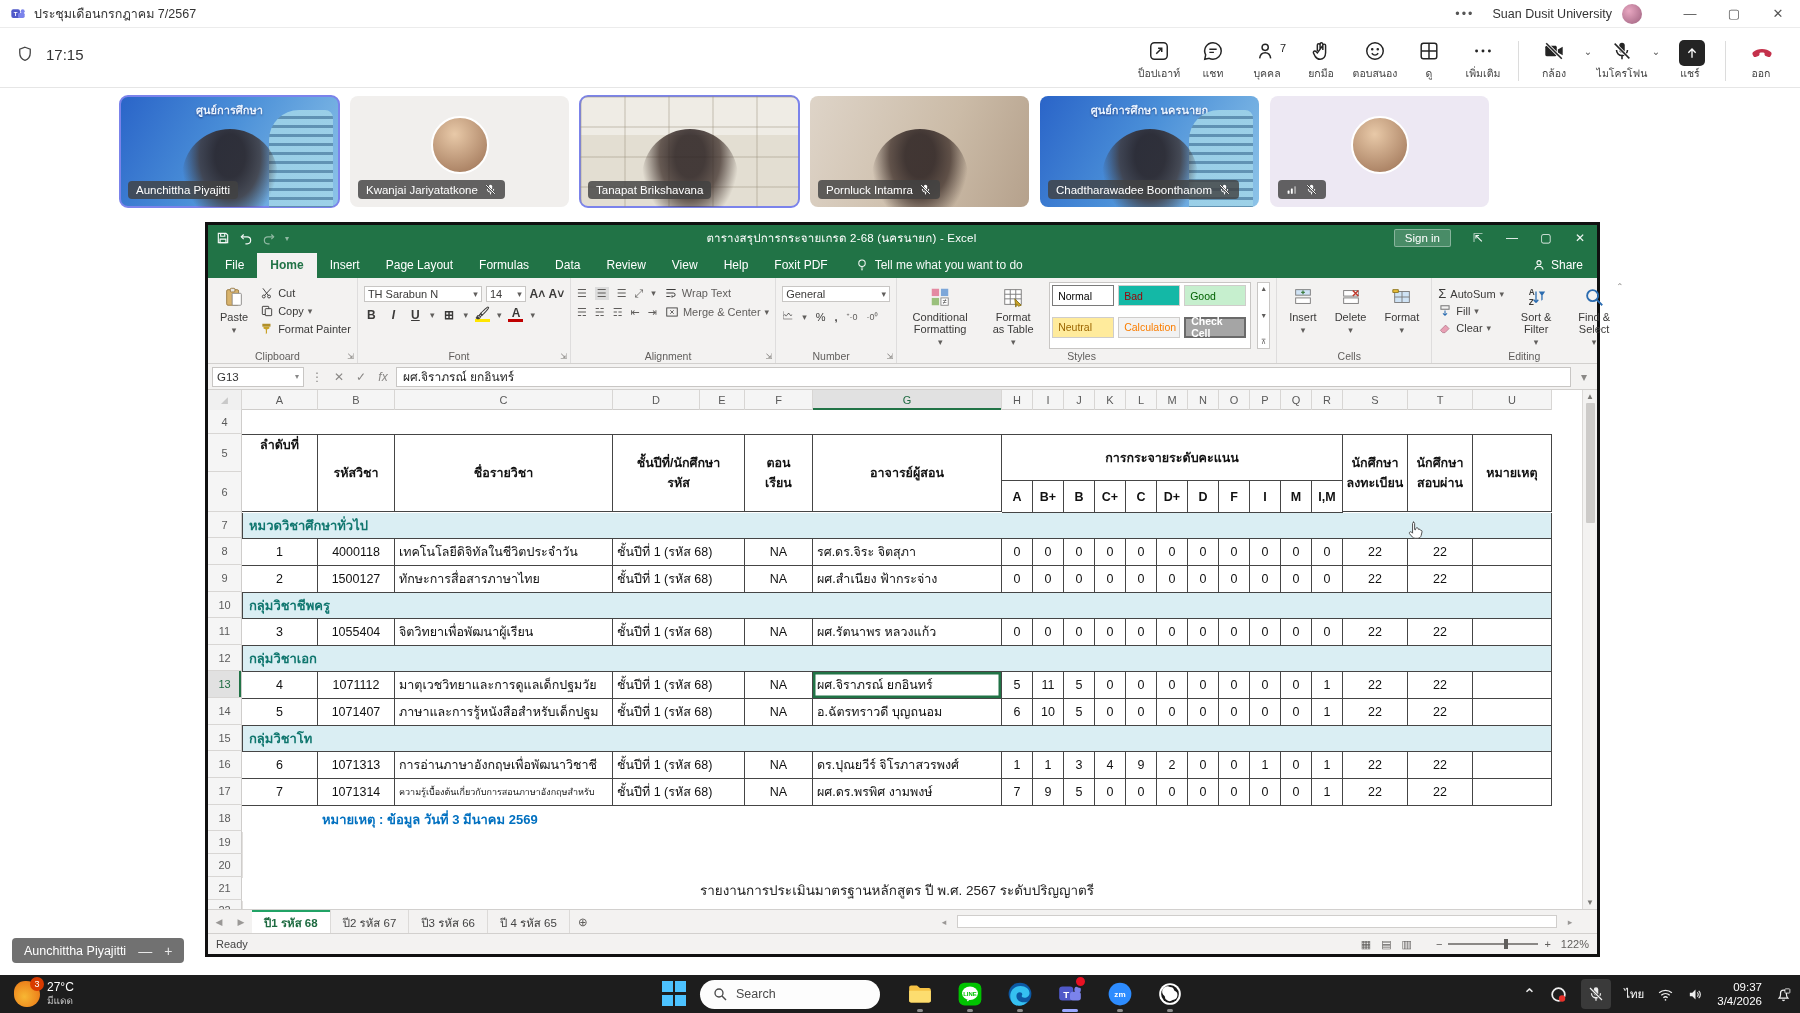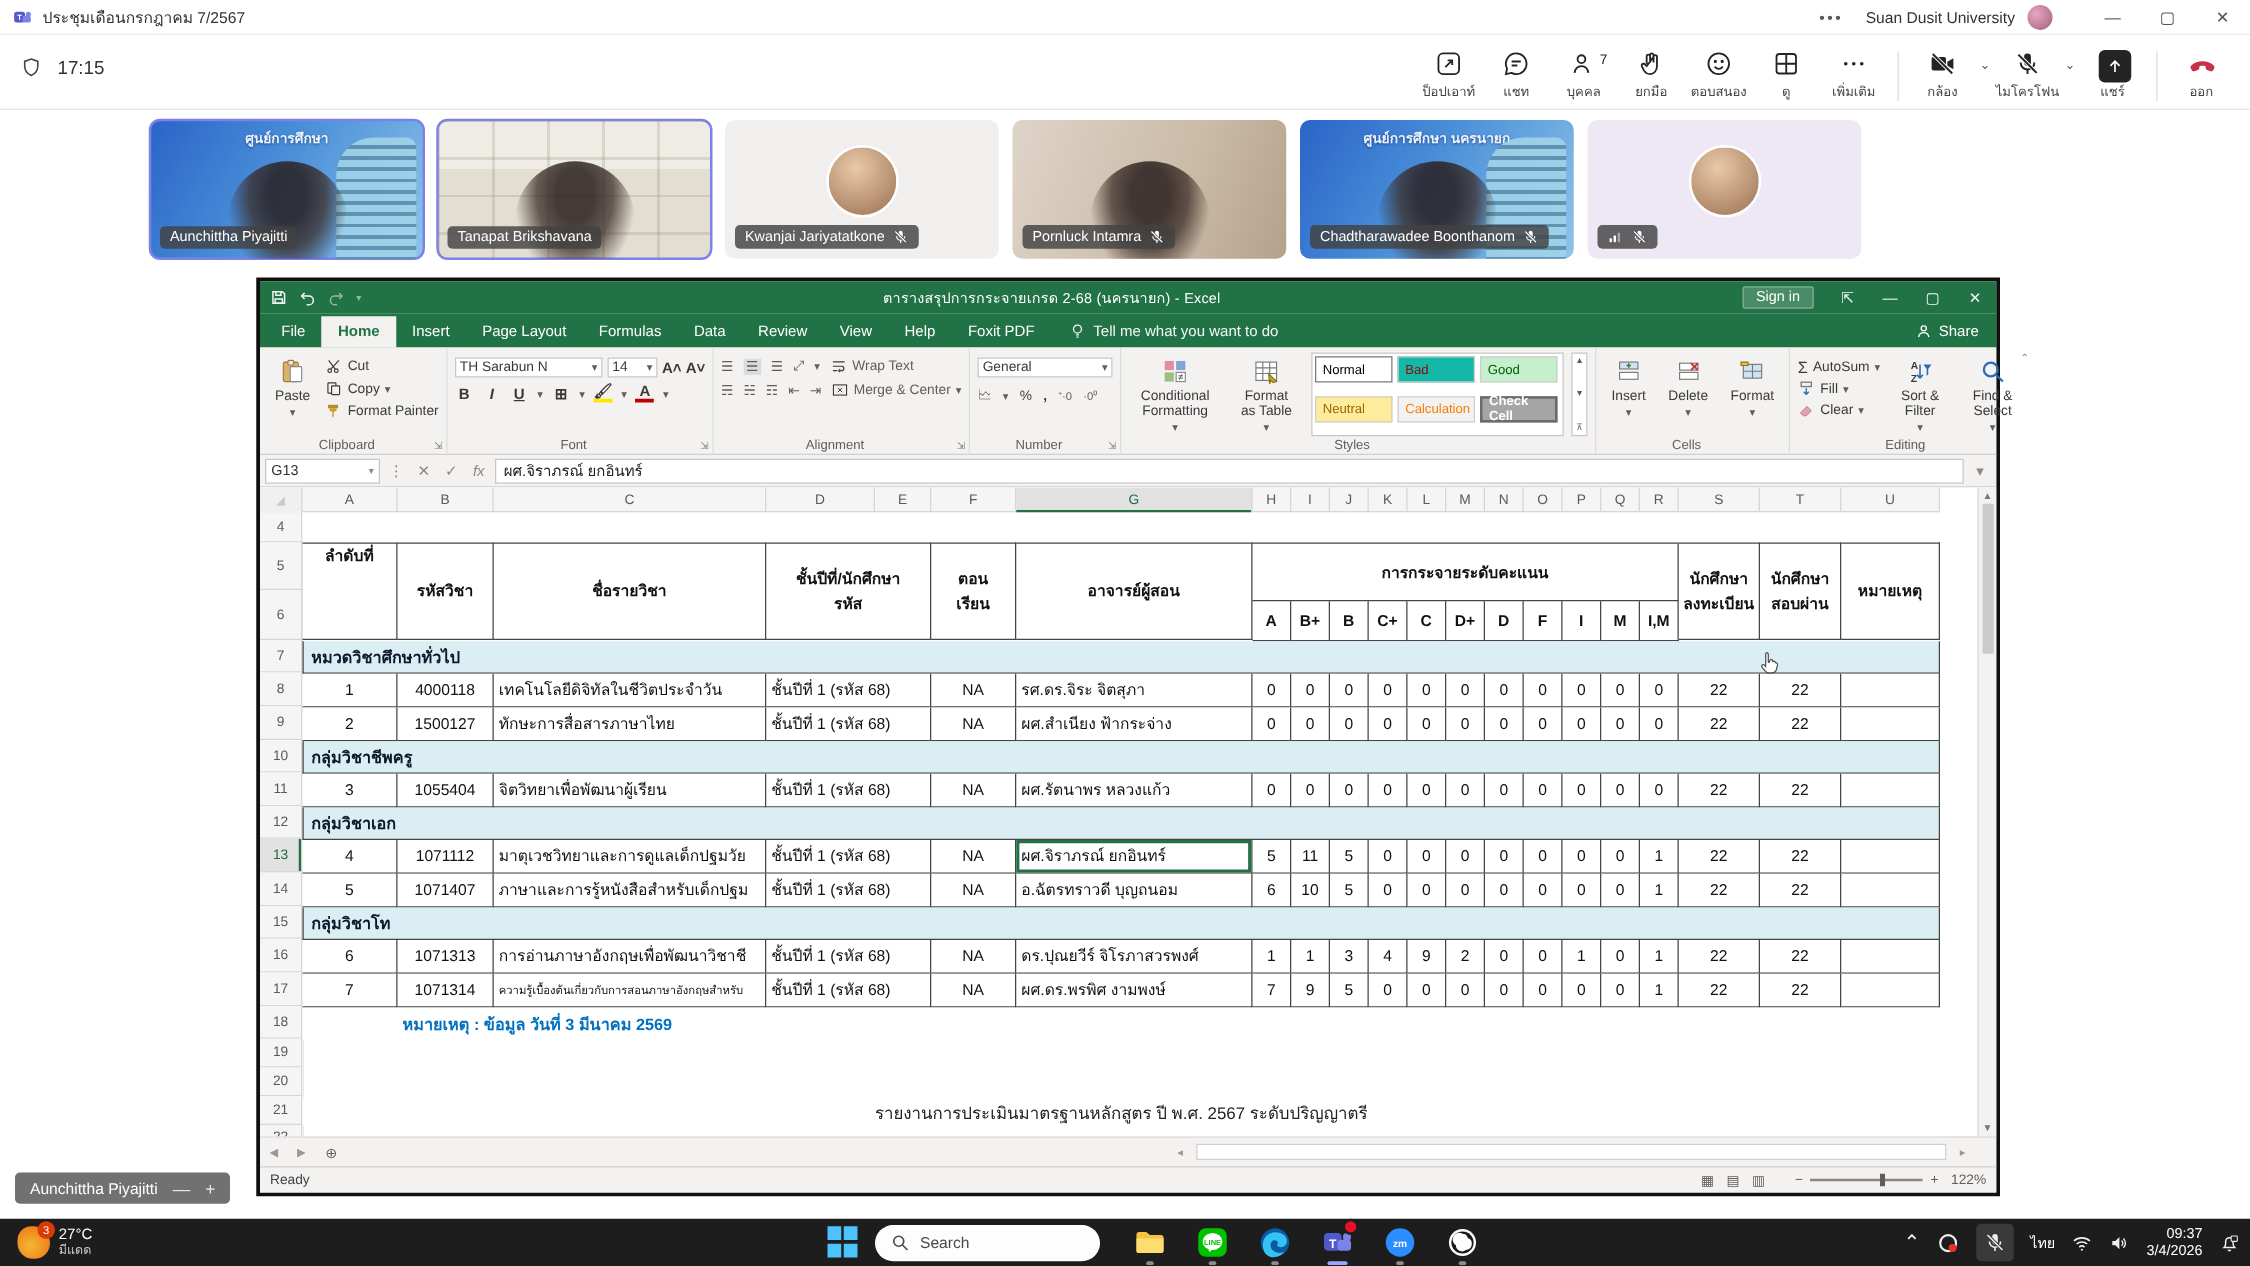--- a/index.html
+++ b/index.html
@@ -122,21 +122,21 @@
   .chcell { border-right:1px solid #d8d6d4; display:flex; align-items:center; justify-content:center;
     color:#5a5a5a; font-size:11px; height:20px; }
   .chcell.selcol { background:#e1e1e1; color:#1e6b41; box-shadow:inset 0 -2px 0 #217346; }
   .rowcol { position:absolute; left:0; top:20px; width:34px; }
   .rncell { width:34px; border-bottom:1px solid #d8d6d4; border-right:1px solid #cfcdcb;
     background:#f5f5f5; color:#5a5a5a; font-size:11px; display:flex; align-items:center; justify-content:center; }
   .rncell.selrow { background:#e1e1e1; color:#1e6b41; box-shadow:inset -2px 0 0 #217346; }
   .gridrows { position:absolute; left:34px; top:20px; width:1310px; }
   .grow { display:flex; position:relative; background:#fff; }
   .grow.section { background:#daeef3; border:1px solid #454545; border-top:none; font-weight:bold;
-    align-items:center; padding-left:6px; font-size:13px; color:#0f172a; }
+    align-items:center; padding-left:6px; font-size:13px; color:#0f766e; }
   .gc { border-right:1px solid #454545; border-bottom:1px solid #454545; display:flex;
     align-items:center; justify-content:center; font-size:12.5px; color:#111; overflow:hidden;
     white-space:nowrap; flex:none; }
   .gc.left { justify-content:flex-start; padding-left:4px; }
   .gc.selcell { box-shadow:inset 0 0 0 2.5px #217346; }
   .hdr1 { font-weight:bold; font-size:12.5px; }
   .note-row { color:#0070c0; font-weight:bold; font-size:13px; display:flex; align-items:center;
     padding-left:80px; }
   .title-row { display:flex; align-items:center; justify-content:center; font-size:13.5px; color:#222; }
   .vscroll { position:absolute; right:0; top:0; width:15px; bottom:0; background:#f3f2f1;
@@ -345,39 +345,39 @@
 
   <div class="strip" id="strip">
       <div class="tile bg-campus speaking">
         <div class="cap">ศูนย์การศึกษา</div>
         <div class="bldg"></div>
         <div class="silhouette"></div>
         <div class="name-pill">
           <span>Aunchittha Piyajitti</span>
         </div>
       </div>
-      <div class="tile bg-shelf speaking">
-        <div class="silhouette"></div>
-        <div class="name-pill">
-          <span>Tanapat Brikshavana</span>
-        </div>
-      </div>
       <div class="tile bg-gray">
         <div class="ava-circle"></div>
         <div class="name-pill">
           <span>Kwanjai Jariyatatkone</span>
           <span>
             <svg viewBox="0 0 24 24" width="13" height="13">
               <rect x="9" y="3" width="6" height="11" rx="3" fill="#fff"></rect>
               <path d="M6 11a6 6 0 0 0 12 0" fill="none" stroke="#fff" stroke-width="1.8"></path>
               <line x1="12" y1="17" x2="12" y2="21" stroke="#fff" stroke-width="1.8"></line>
               <line x1="4" y1="4" x2="20" y2="20" stroke="rgba(66,66,66,1)" stroke-width="3.6"></line>
               <line x1="4" y1="4" x2="20" y2="20" stroke="#fff" stroke-width="1.8"></line>
             </svg>
           </span>
+        </div>
+      </div>
+      <div class="tile bg-shelf speaking">
+        <div class="silhouette"></div>
+        <div class="name-pill">
+          <span>Tanapat Brikshavana</span>
         </div>
       </div>
       <div class="tile bg-tan">
         <div class="silhouette"></div>
         <div class="name-pill">
           <span>Pornluck Intamra</span>
           <span>
             <svg viewBox="0 0 24 24" width="13" height="13">
               <rect x="9" y="3" width="6" height="11" rx="3" fill="#fff"></rect>
               <path d="M6 11a6 6 0 0 0 12 0" fill="none" stroke="#fff" stroke-width="1.8"></path>
@@ -1041,20 +1041,26 @@
       <div class="vscroll">
         <span>▲</span>
           <div class="vthumb"></div>
         <span style="margin-top:auto">▼</span>
       </div>
     </div>
 
     <div class="sheettabs">
       <span class="tabnav">◀</span>
       <span class="tabnav">▶</span>
+      <span id="sheetTabs" style="display:flex">
+          <span class="stab active">ปี1 รหัส 68</span>
+          <span class="stab">ปี2 รหัส 67</span>
+          <span class="stab">ปี3 รหัส 66</span>
+          <span class="stab">ปี 4 รหัส 65</span>
+        </span>
       <span class="addtab">⊕</span>
       <div class="hscroll">
         <span class="tabnav">◂</span>
           <div class="htrack"></div>
           <span class="tabnav">▸</span>
       </div>
     </div>
 
     <div class="statusbar">
       <span>Ready</span>

